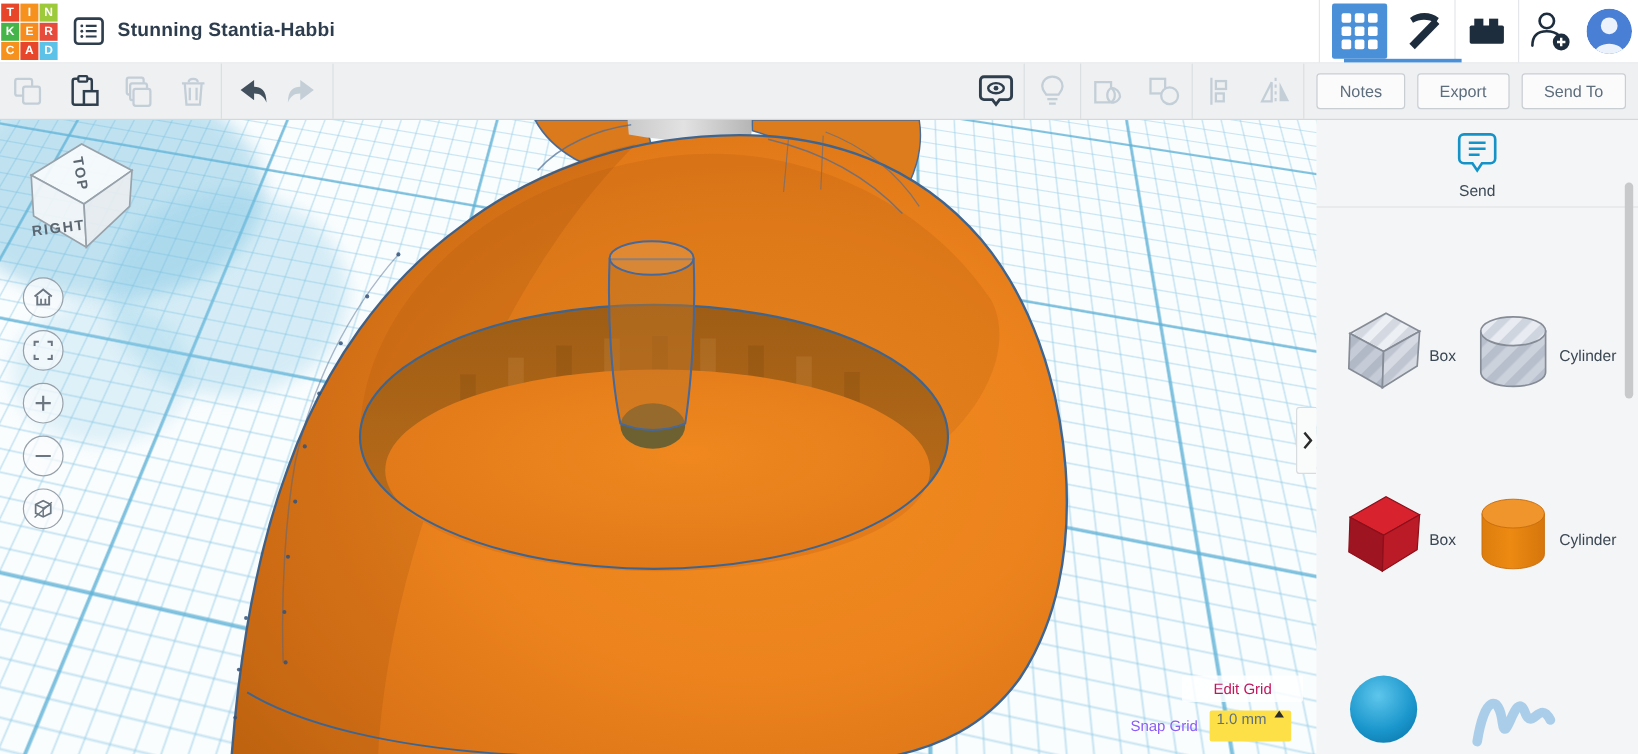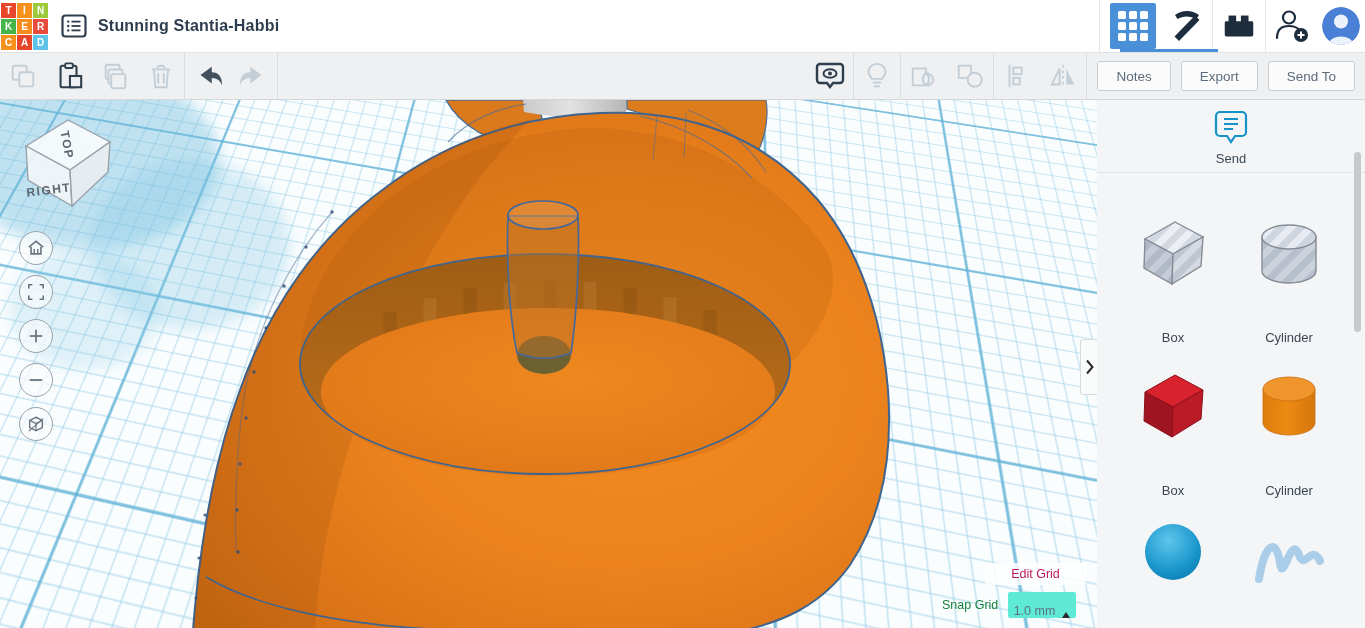--- a/index.html
+++ b/index.html
@@ -54,39 +54,39 @@
   .viewcube text{fill:#5b6670;font-family:"Liberation Sans",sans-serif;font-size:12px;font-weight:bold;letter-spacing:1.5px;}
 
   
   .navcol{position:absolute;left:19px;top:131px;display:flex;flex-direction:column;gap:10px;}
   .navbtn{width:32px;height:32px;border-radius:50%;border:1.5px solid #97a1aa;background:rgba(250,251,252,.72);
           display:flex;align-items:center;justify-content:center;cursor:pointer;}
 
   
   .edit-grid{position:absolute;left:985px;top:463px;width:101px;height:22px;background:rgba(255,255,255,.82);border-radius:2px;
              font-size:12.5px;color:#be185d;display:flex;align-items:center;justify-content:center;cursor:pointer;}
-  .snap-label{position:absolute;left:942px;top:498px;font-size:12.5px;color:#15803d;text-shadow:0 1px 0 rgba(255,255,255,.85);}
-  .snap-dd{position:absolute;left:1008px;top:492px;width:68px;height:26px;background:#5eead4;border-radius:2px;display:flex;
-           align-items:flex-end;justify-content:center;gap:7px;font-size:12.5px;color:#5f7181;cursor:pointer;}
+  .snap-label{position:absolute;left:942px;top:498px;font-size:12.5px;color:#8b5cf6;text-shadow:0 1px 0 rgba(255,255,255,.85);}
+  .snap-dd{position:absolute;left:1008px;top:492px;width:68px;height:26px;background:#fde047;border-radius:2px;display:flex;
+           align-items:flex-start;justify-content:center;gap:7px;font-size:12.5px;color:#5f7181;cursor:pointer;}
   .caret-up{width:0;height:0;border-left:4.5px solid transparent;border-right:4.5px solid transparent;border-bottom:6px solid #2b2b2b;}
 
   .collapse-tab{position:absolute;right:0;top:239px;width:16px;height:54px;background:#fafbfb;border:1px solid #d9dcdf;border-right:none;
                 border-radius:3px 0 0 3px;display:flex;align-items:center;justify-content:center;cursor:pointer;}
 
   
   .panel{width:268px;height:530px;background:#f4f5f6;position:relative;overflow:hidden;flex:0 0 auto;}
   .panel-tools{height:72px;border-bottom:1px solid #e2e3e4;display:flex;}
   .ptool{flex:1;display:flex;flex-direction:column;align-items:center;justify-content:center;gap:4px;cursor:pointer;}
   .ptool .plabel{font-size:13px;color:#3c4a57;}
   .panel-dd{height:72px;border-bottom:1px solid #dddee0;background:#fbfbfc;padding:12px 16px 0;box-sizing:border-box;position:relative;cursor:pointer;}
   .dd-kicker{font-size:11px;color:#8d959d;}
   .dd-value{font-size:15px;color:#3c4a57;margin-top:6px;}
   .dd-caret{position:absolute;right:22px;top:32px;width:0;height:0;border-left:6px solid transparent;border-right:6px solid transparent;border-top:7px solid #1a1a1a;}
   .shape-grid{display:grid;grid-template-columns:1fr 1fr;padding:40px 18px 0;}
-  .shape-cell{height:153px;display:flex;flex-direction:column;align-items:center;cursor:pointer;gap:28px;}
+  .shape-cell{height:153px;display:flex;flex-direction:row;align-items:center;cursor:pointer;}
   .shape-cell .slabel{font-size:13px;color:#3b4754;margin-top:13px;}
   .pscroll{position:absolute;right:4px;top:52px;width:7px;height:180px;background:#c7c9cb;border-radius:4px;cursor:pointer;}
 </style>
 </head>
 <body>
 
 <div class="app">
 
   <header class="topbar">
     <div class="logo">

